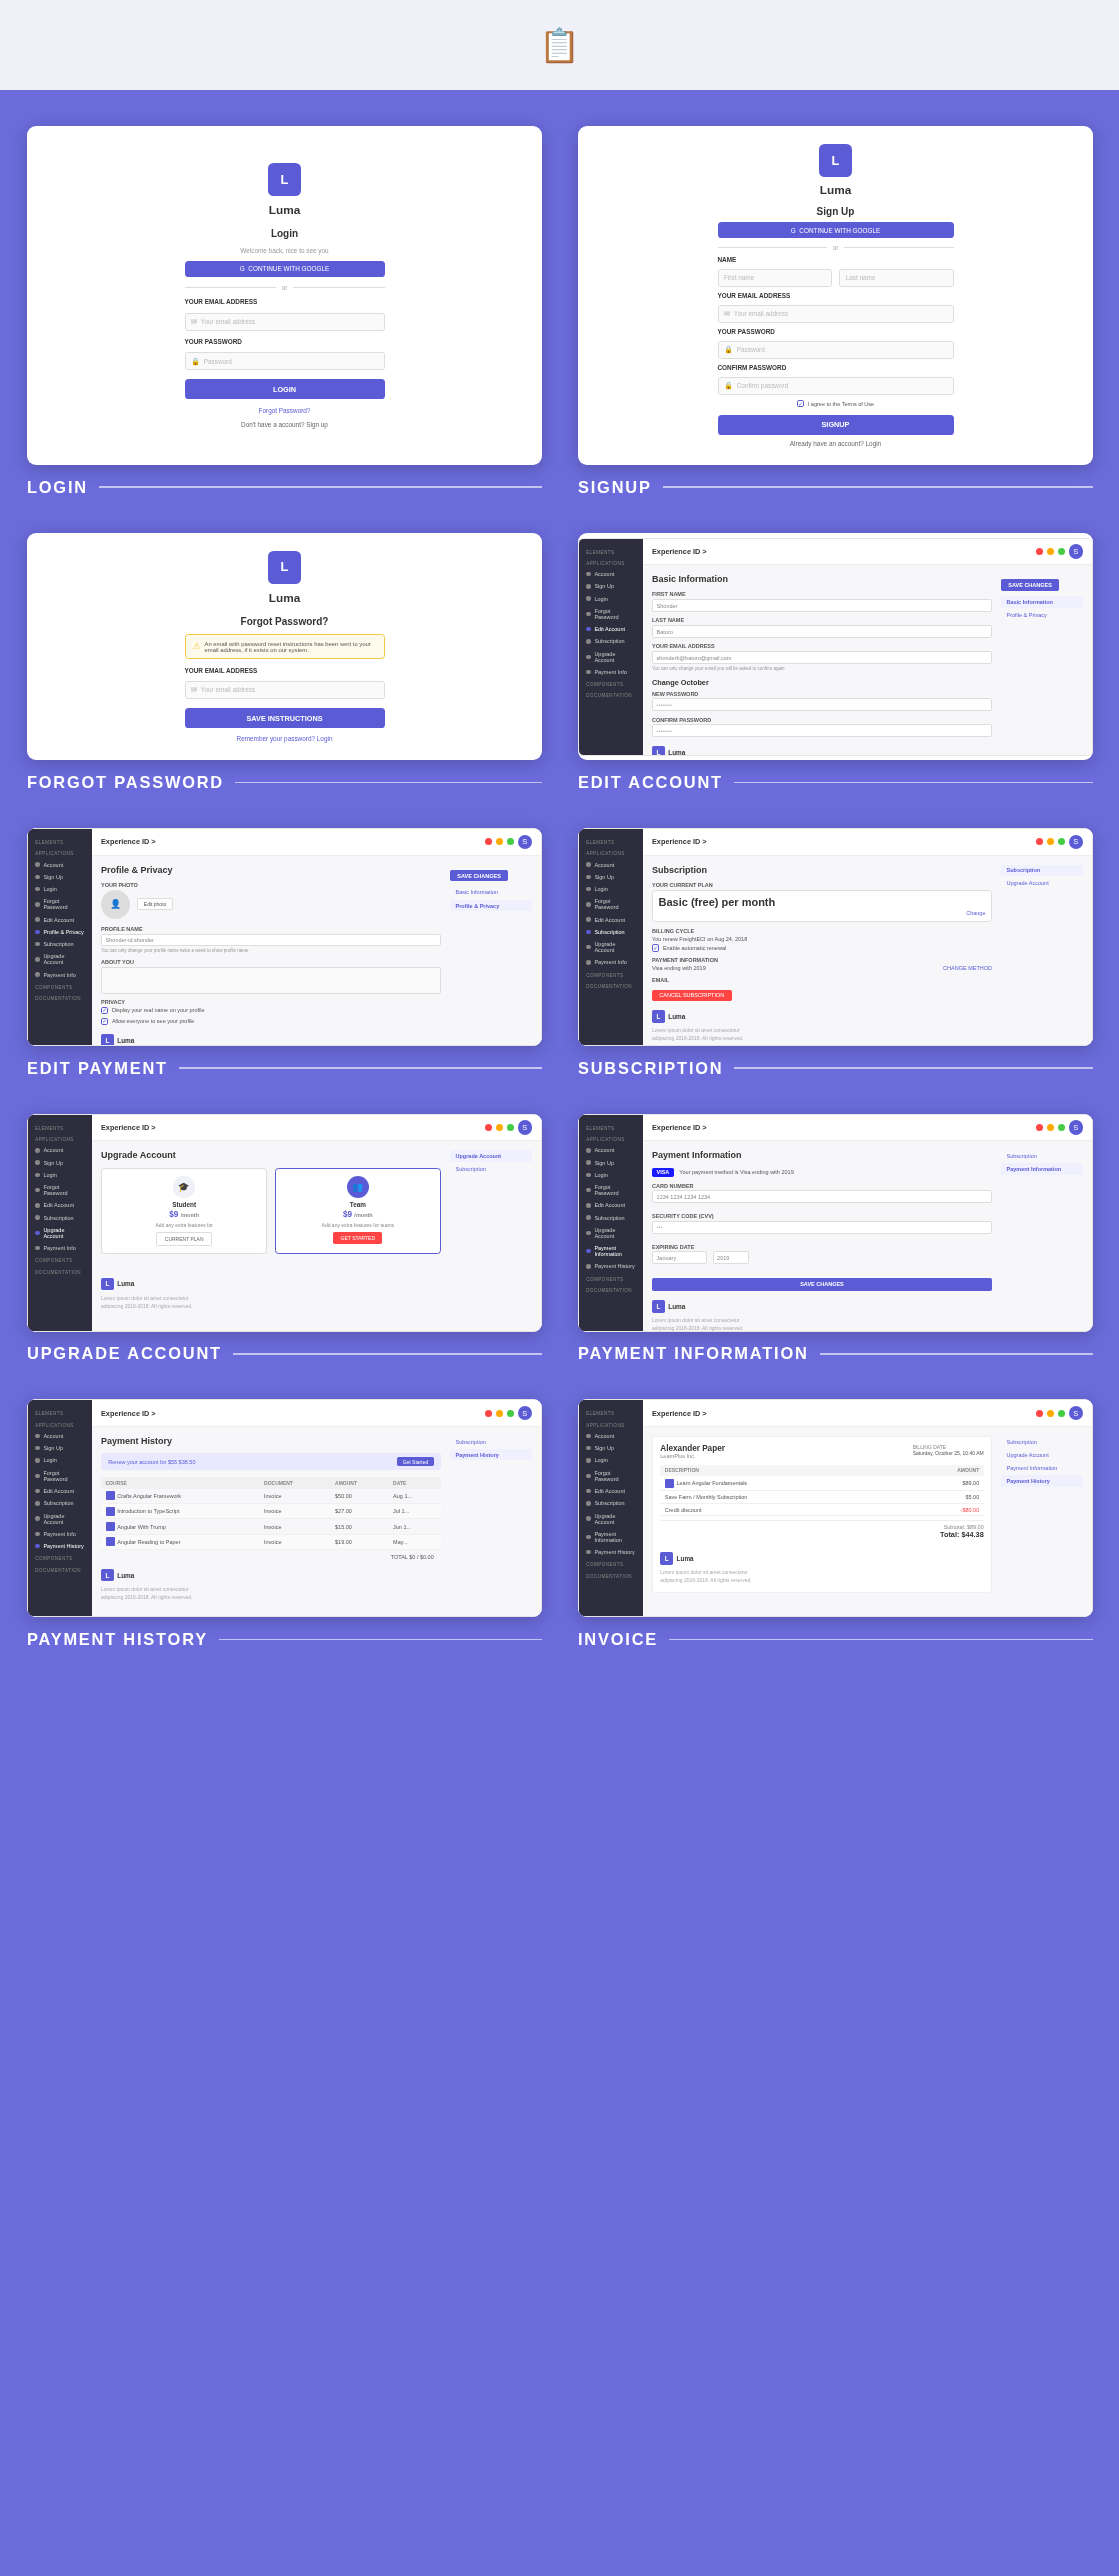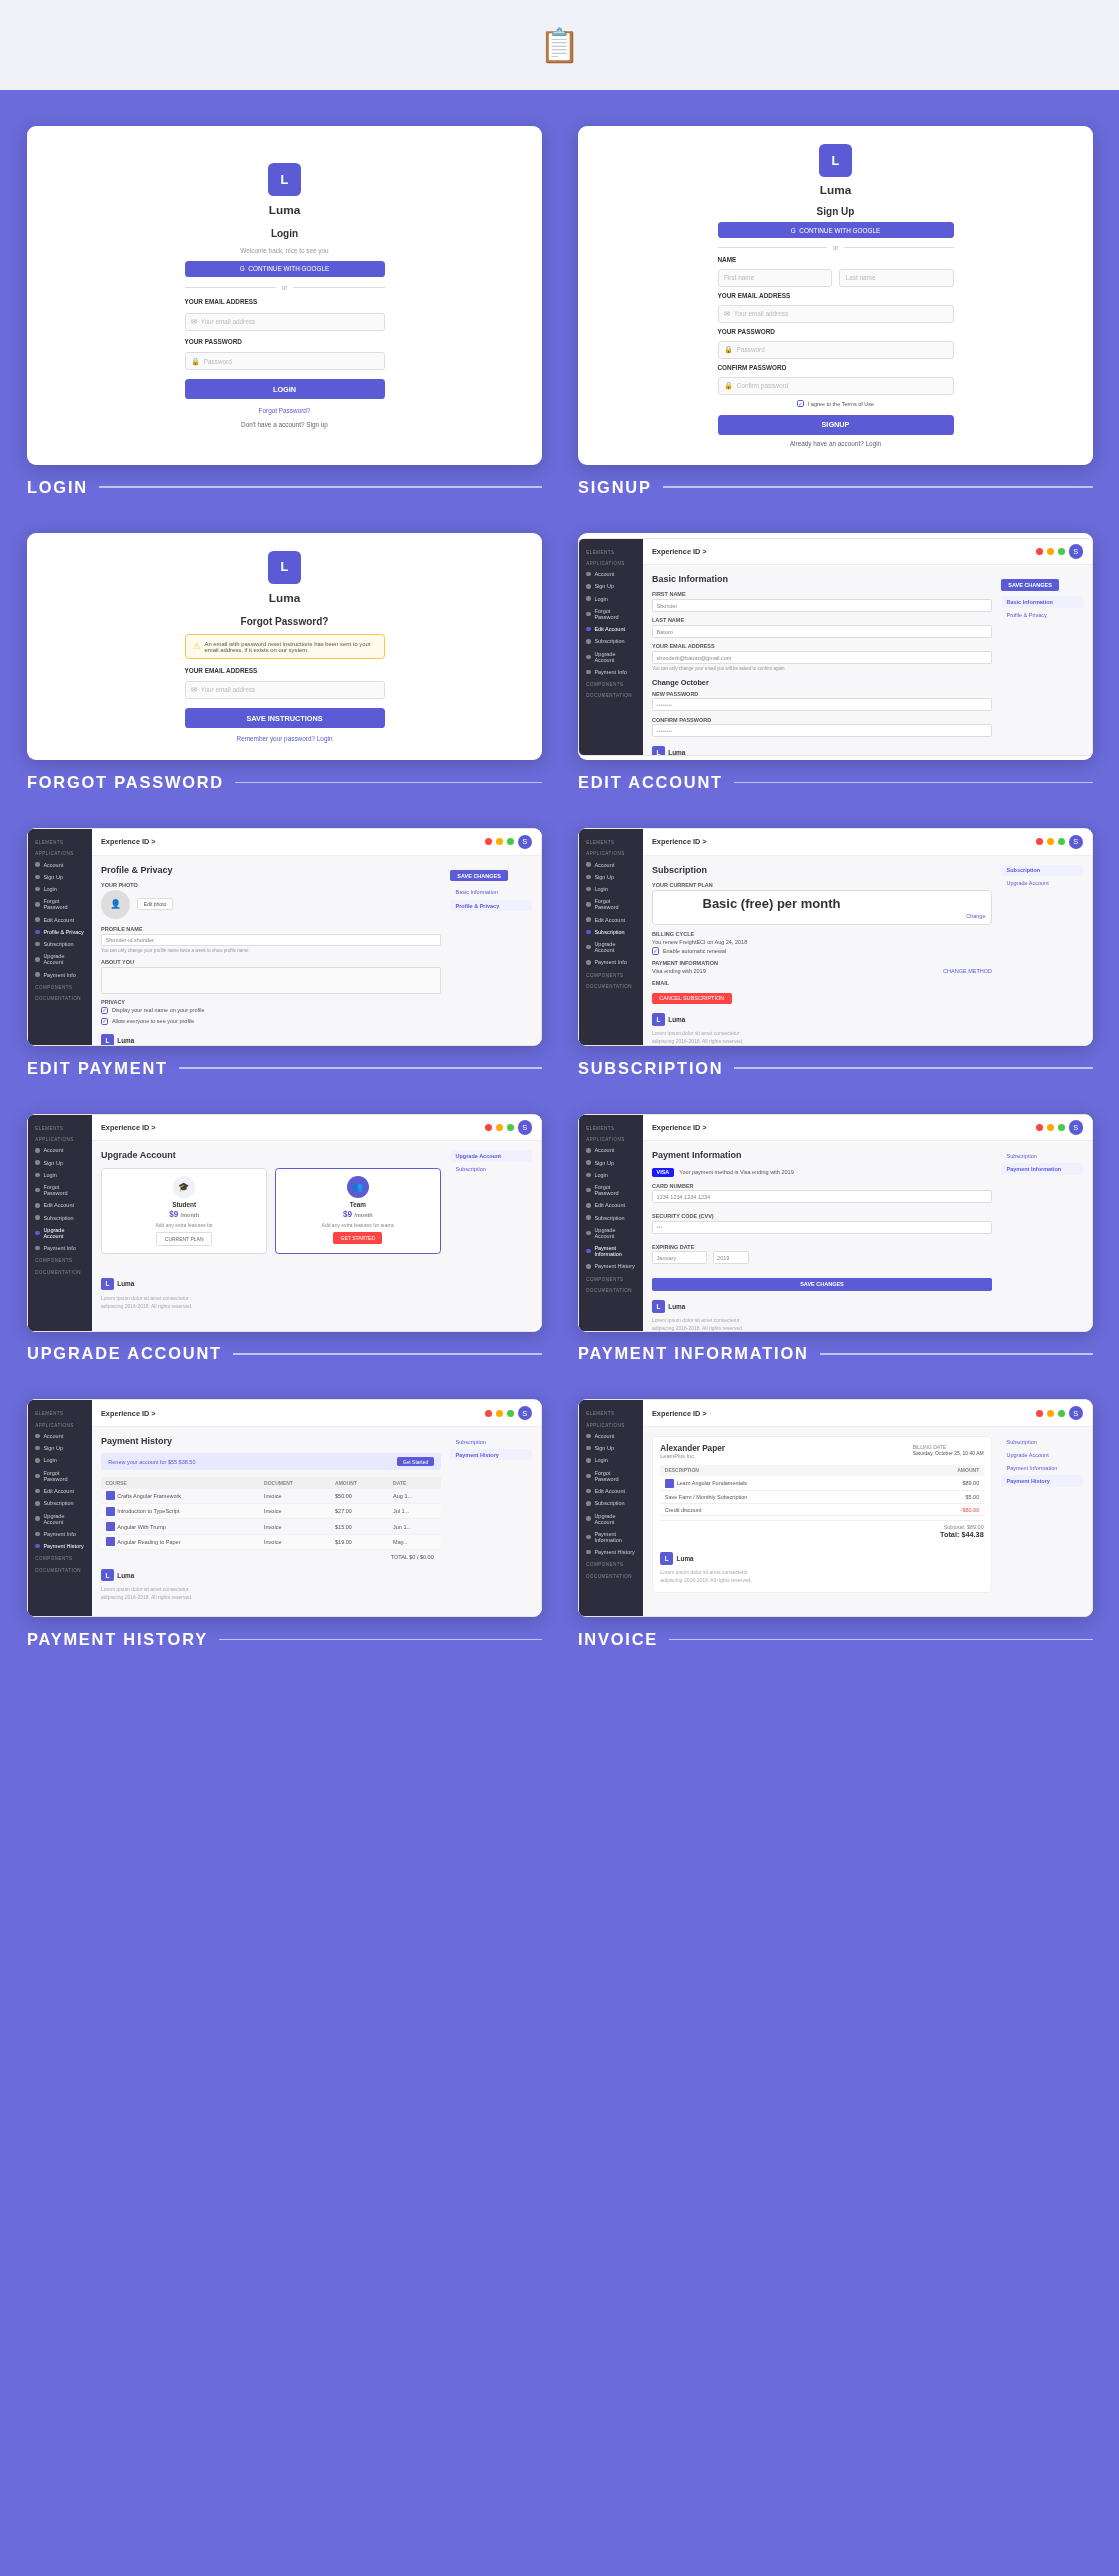--- a/index.html
+++ b/index.html
@@ -382,24 +382,23 @@
     
     .plan-card {
       background: #fff;
       border: 0.9px solid #ddd;
       border-radius: 3.6px;
       padding: 5.5px;
       font-size: 5.5px;
       color: #555;
     }
     .plan-name {
-      font-size: 13px;
+      font-size: 11px;
       font-weight: 700;
       color: #333;
-      margin-left: 44px;
     }
 
     
     .upgrade-cards {
       display: flex;
       gap: 7.3px;
       margin-top: 5.5px;
     }
     .upgrade-card {
       flex: 1;

